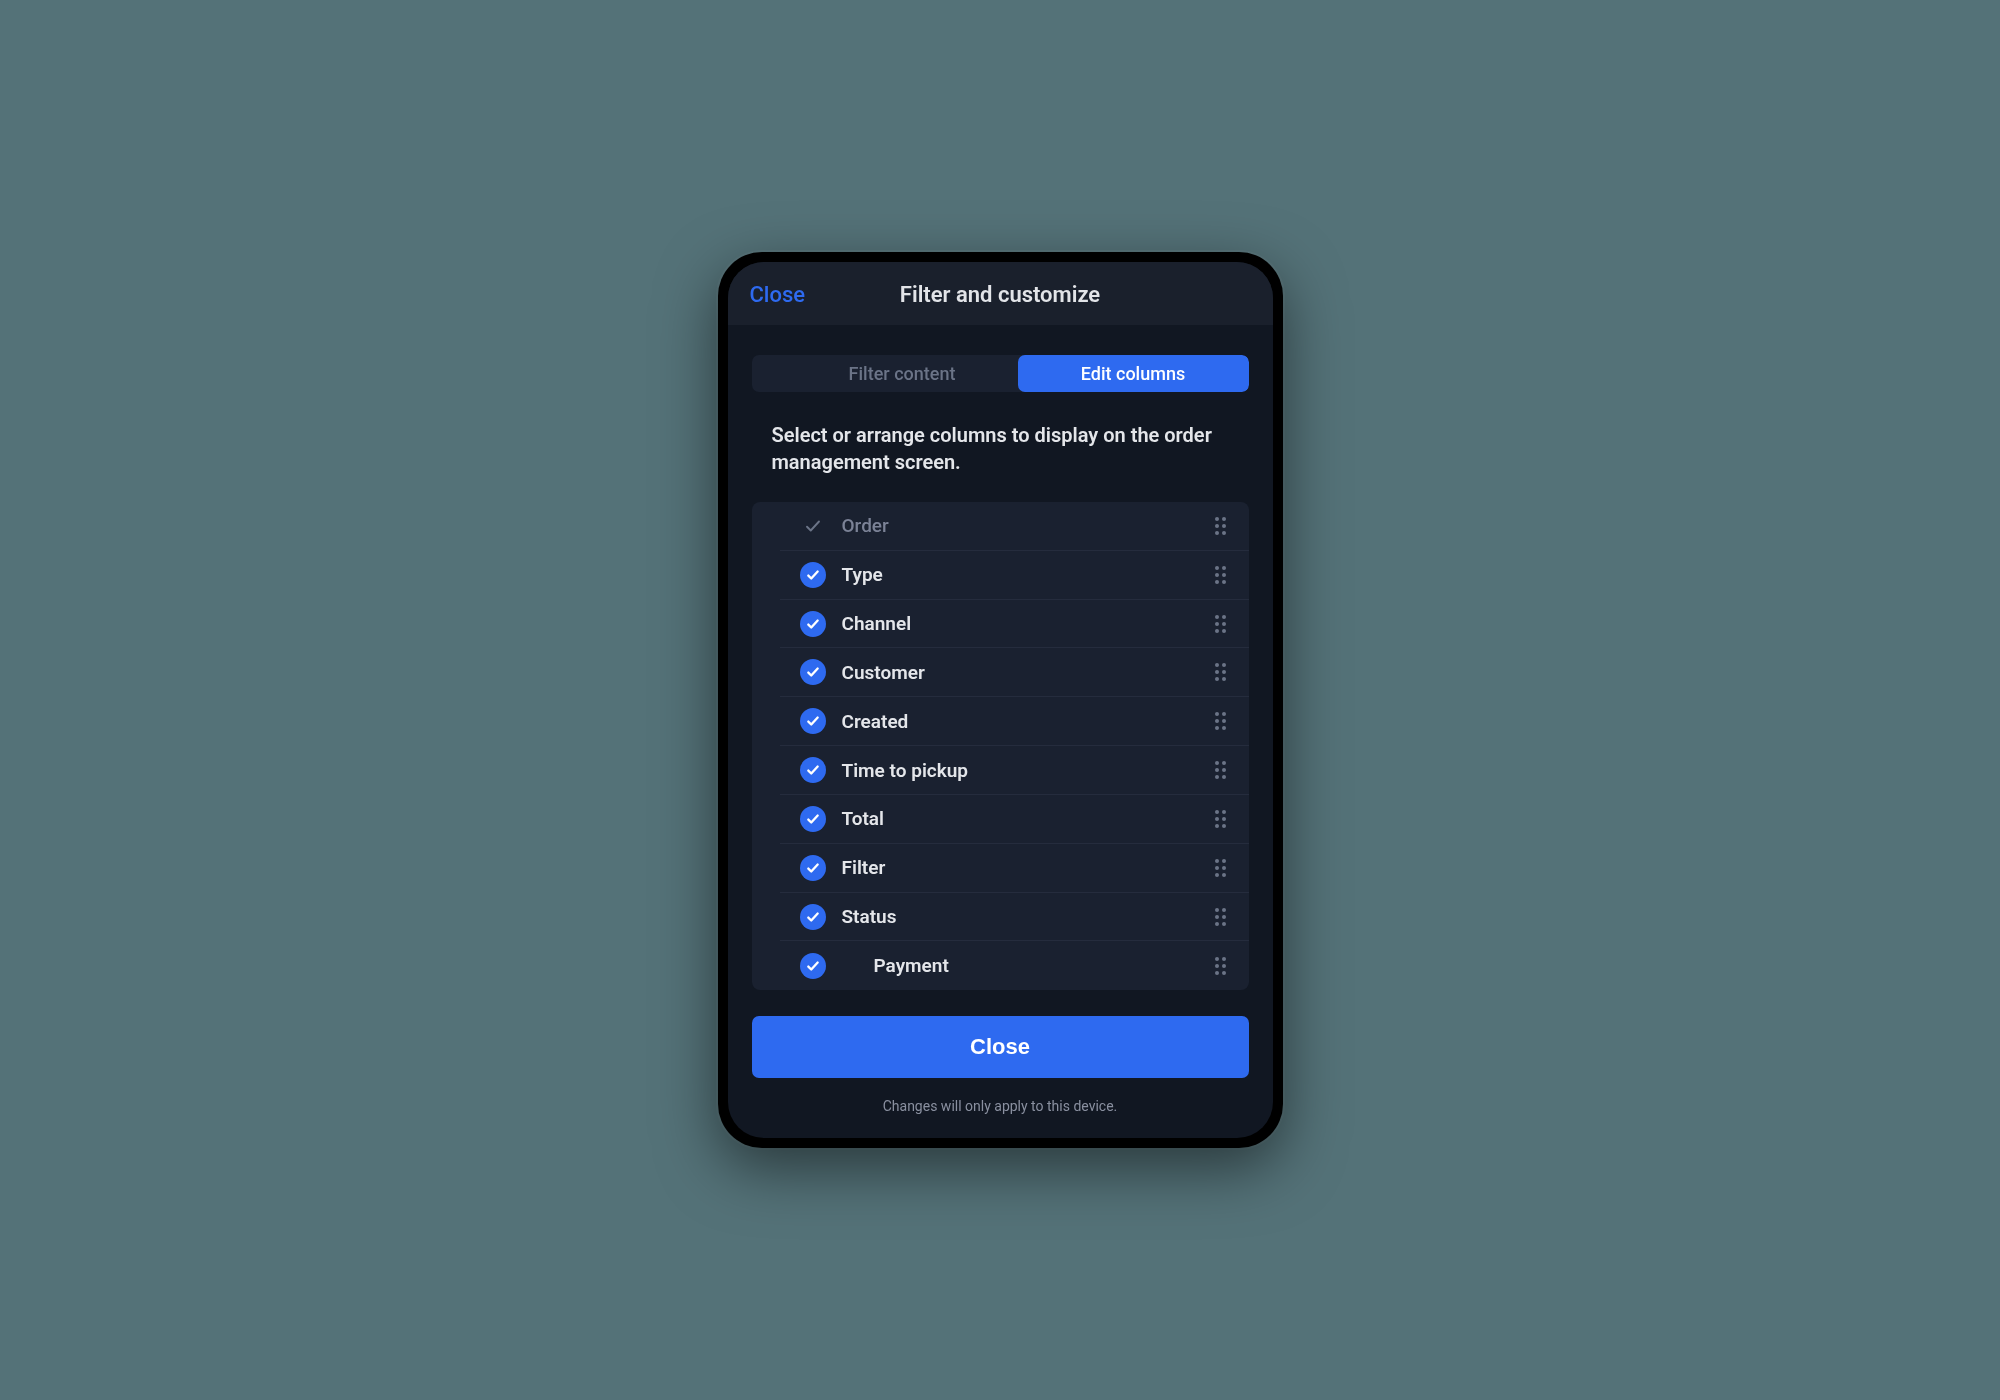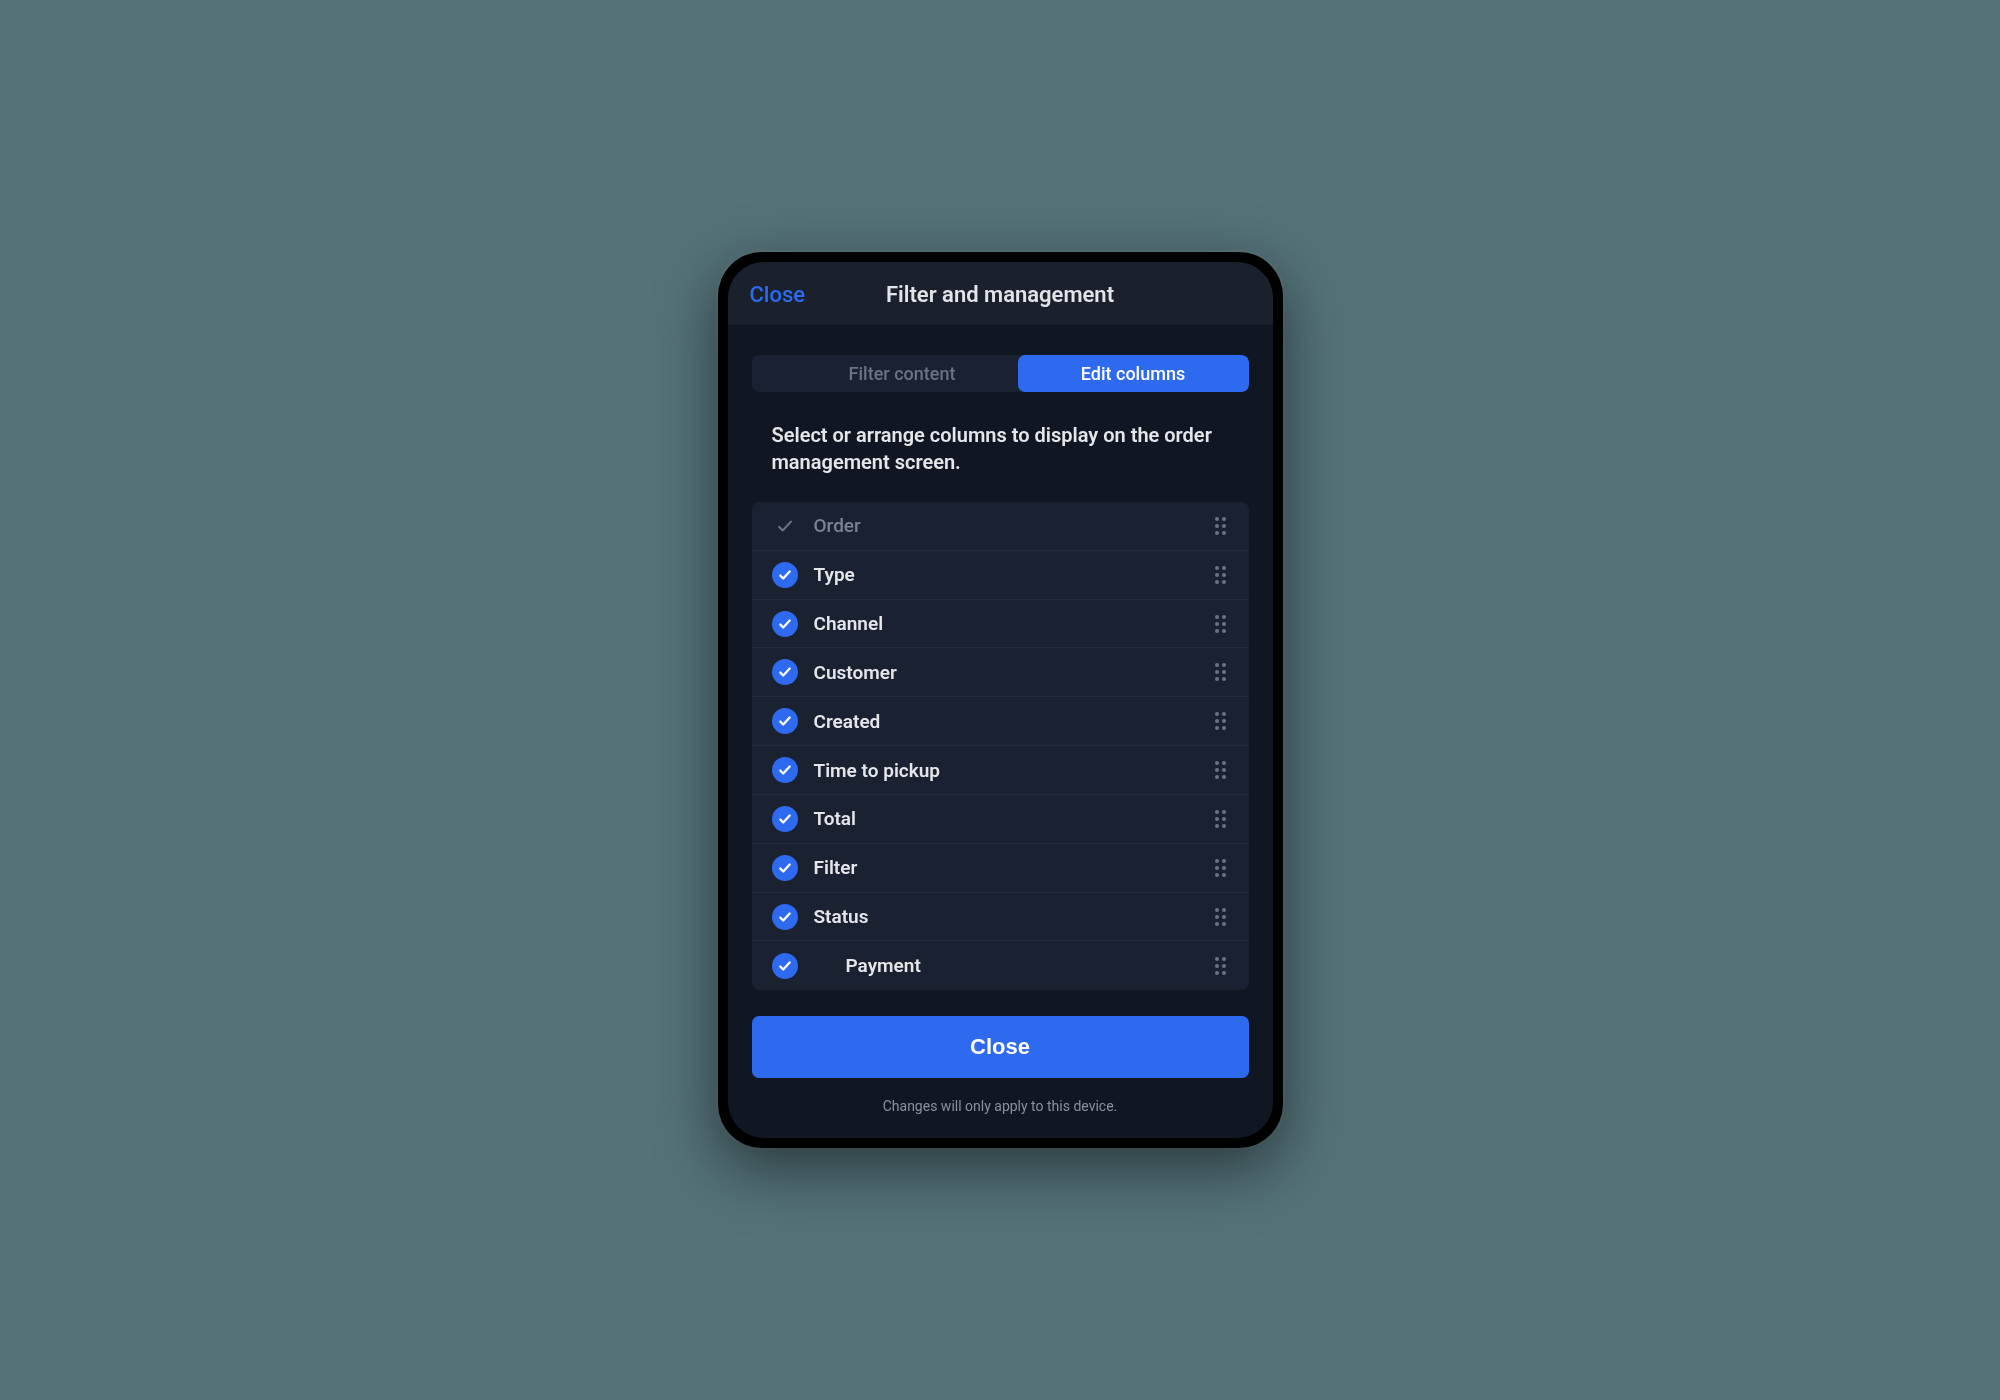--- a/index.html
+++ b/index.html
@@ -116,20 +116,21 @@
       overflow: hidden;
     }
 
     .column-row {
       display: flex;
       align-items: center;
       height: 66px;
       padding: 0 18px 0 20px;
       border-bottom: 1px solid #252c3d;
       cursor: pointer;
+      margin-left: 28px;
     }
     .column-row:last-child {
       border-bottom: none;
       gap: 32px;
     }
 
     .row-check {
       width: 26px;
       height: 26px;
       border-radius: 50%;
@@ -210,21 +211,21 @@
     }
   </style>
 </head>
 <body>
 
 <div class="device-frame">
   <div class="screen">
 
     <div class="header">
       <span class="header-close">Close</span>
-      <span class="header-title">Filter and management</span>
+      <span class="header-title">Filter and customize</span>
     </div>
 
     <div class="content">
 
       <div class="tabs">
         <div class="tab tab-inactive">Filter content</div>
         <div class="tab tab-active">Edit columns</div>
       </div>
 
       <div class="instructions">Select or arrange columns to display on the order management screen.</div>

